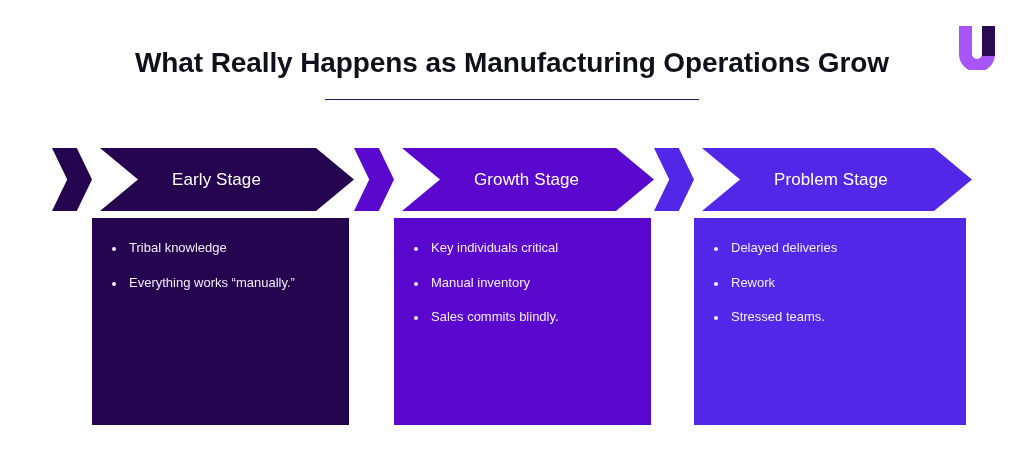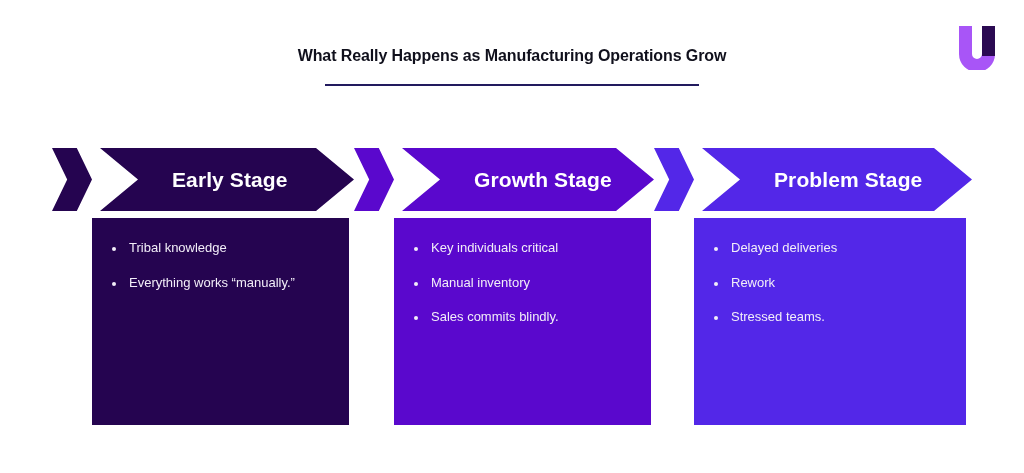--- a/index.html
+++ b/index.html
@@ -26,21 +26,21 @@
 
   
   .header {
     position: absolute;
     top: 46px;
     left: 0;
     width: 1024px;
     text-align: center;
   }
   .page-title {
-    font-size: 16px;
+    font-size: 28px;
     font-weight: bold;
     color: #10101c;
     letter-spacing: -0.1px;
     line-height: 1.2;
     margin: 0;
   }
   .title-rule {
     width: 374px;
     height: 1.6px;
     background: #221a5e;
@@ -84,22 +84,22 @@
     clip-path: polygon(0% 0%, calc(100% - 38px) 0%, 100% 50%, calc(100% - 38px) 100%, 0% 100%, 38px 50%);
     display: flex;
     align-items: center;
   }
   .stage.s0 .banner { width: 254px; }
   .stage.s1 .banner { width: 252px; }
   .stage.s2 .banner { width: 270px; }
 
   .banner-label {
     color: #ffffff;
-    font-size: 21px;
-    font-weight: bold;
+    font-size: 17px;
+    font-weight: normal;
     letter-spacing: 0.1px;
     padding-left: 72px;
     white-space: nowrap;
   }
 
   
   .card {
     position: absolute;
     top: 70px;
     left: 40px;

